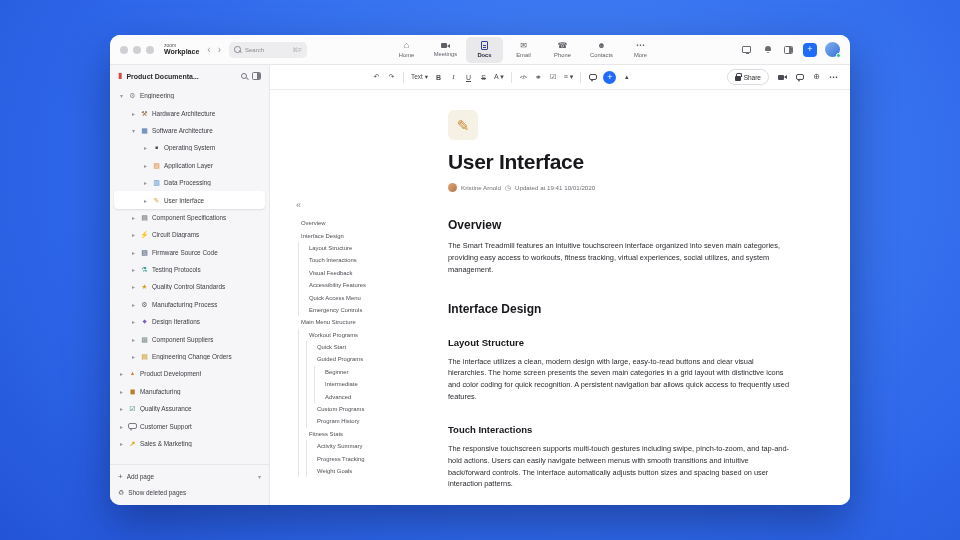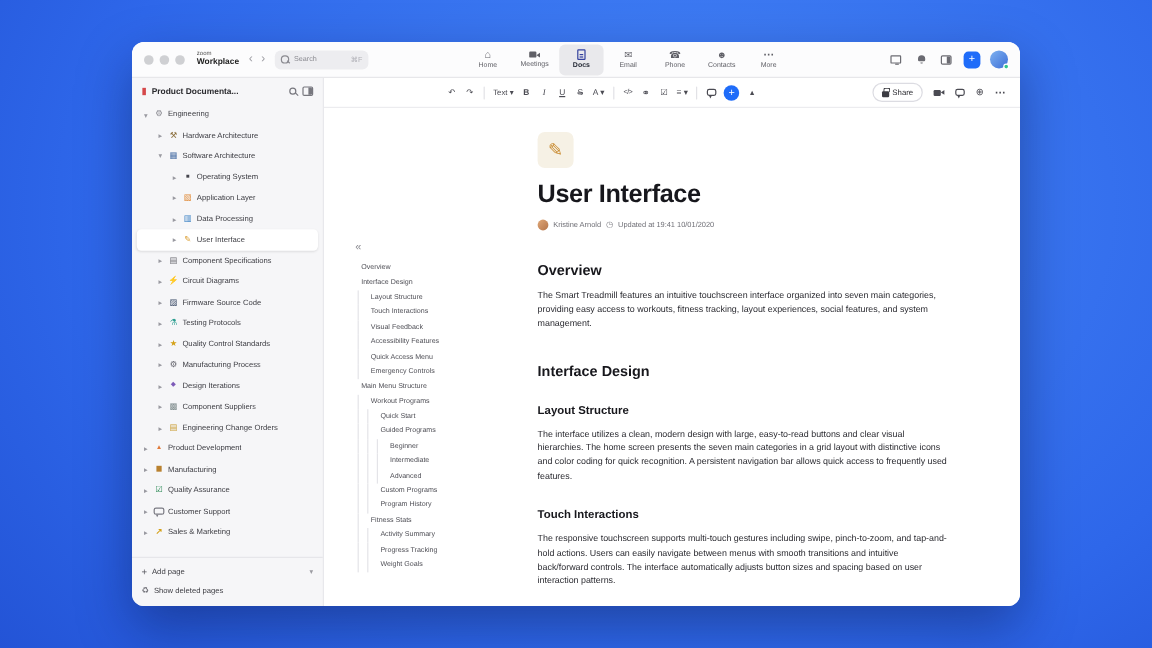--- a/index.html
+++ b/index.html
@@ -539,21 +539,21 @@
             </div>
             <h1 class="doc-title">User Interface</h1>
             <div class="byline">
               <span class="by-av"></span>
               <span>Kristine Arnold</span>
               <span class="ic ic-clock"></span>
               <span>Updated at 19:41 10/01/2020</span>
             </div>
 
             <h2>Overview</h2>
-            <p>The Smart Treadmill features an intuitive touchscreen interface organized into seven main categories, providing easy access to workouts, fitness tracking, layout experiences, social features, and system management.</p>
+            <p>The Smart Treadmill features an intuitive touchscreen interface organized into seven main categories, providing easy access to workouts, fitness tracking, virtual experiences, social utilizes, and system management.</p>
 
             <h2>Interface Design</h2>
 
             <h3>Layout Structure</h3>
             <p>The interface utilizes a clean, modern design with large, easy-to-read buttons and clear visual hierarchies. The home screen presents the seven main categories in a grid layout with distinctive icons and color coding for quick recognition. A persistent navigation bar allows quick access to frequently used features.</p>
 
             <h3>Touch Interactions</h3>
             <p>The responsive touchscreen supports multi-touch gestures including swipe, pinch-to-zoom, and tap-and-hold actions. Users can easily navigate between menus with smooth transitions and intuitive back/forward controls. The interface automatically adjusts button sizes and spacing based on user interaction patterns.</p>
           </div>
 

